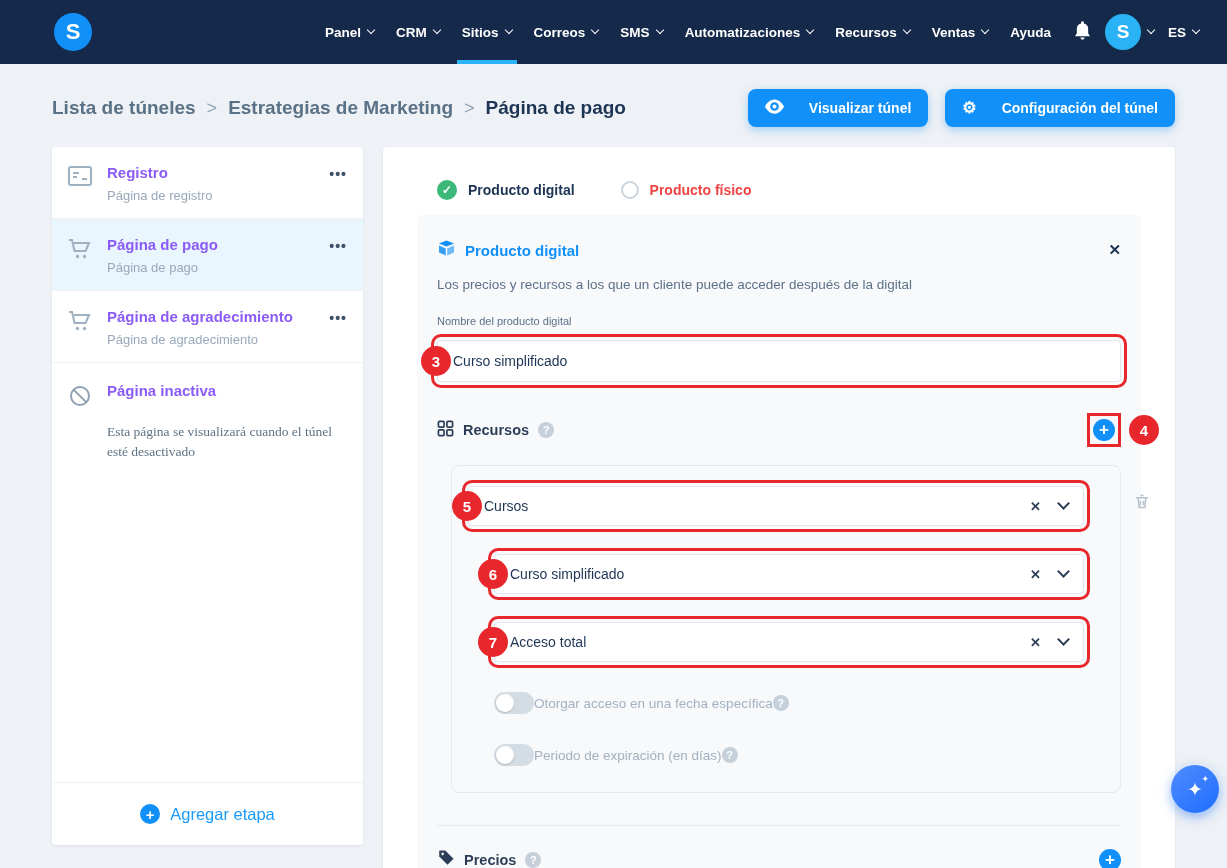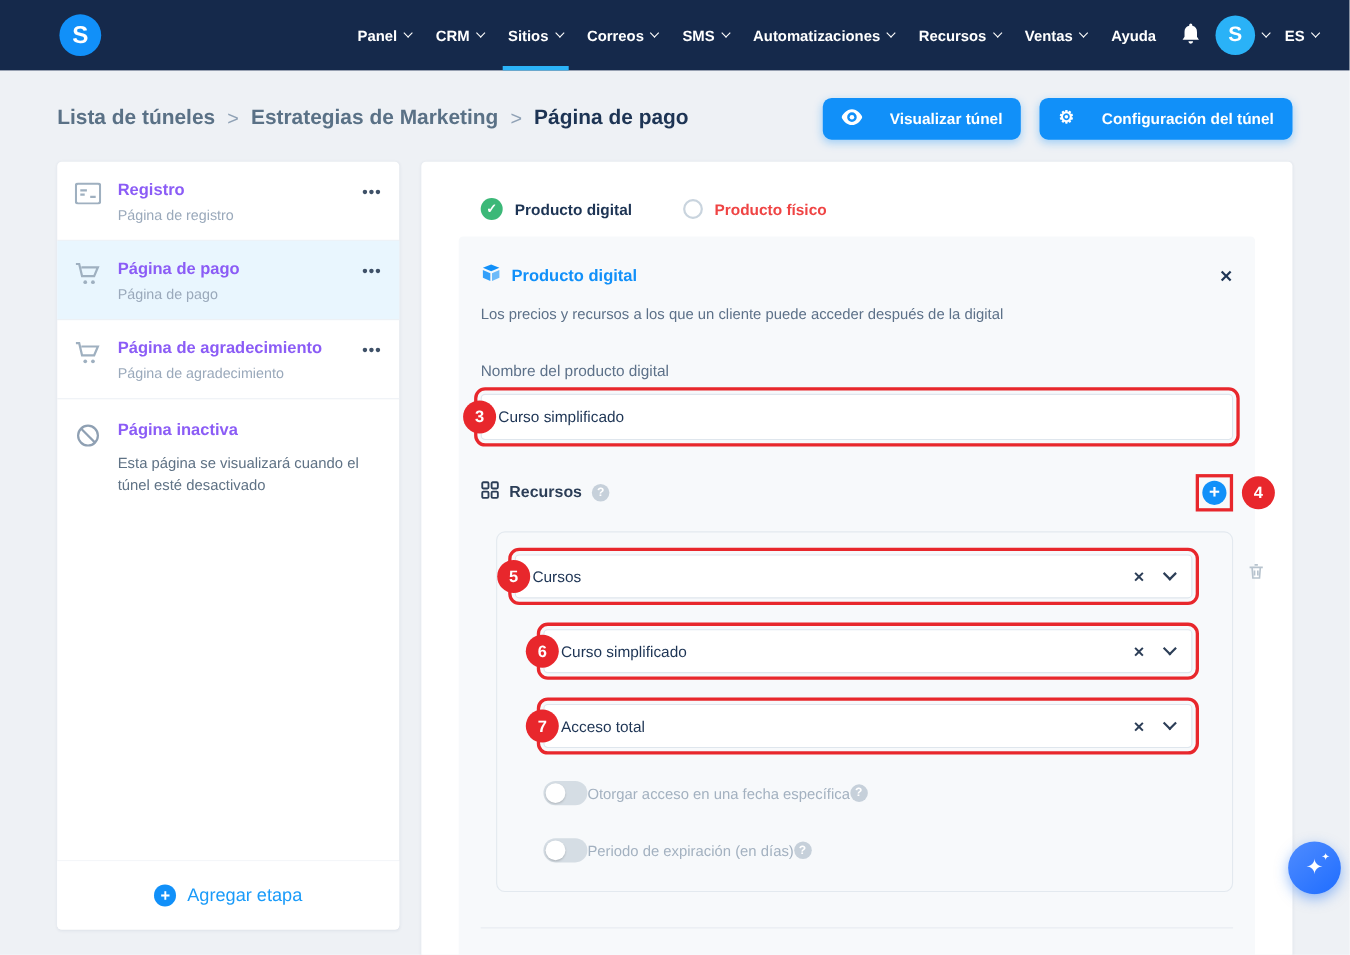--- a/index.html
+++ b/index.html
@@ -37,39 +37,39 @@
   
   .sidebar { width:311px; background:#fff; border-radius:4px; height:698px; display:flex; flex-direction:column; box-shadow:0 1px 3px rgba(20,40,80,.07); }
   .stage { display:flex; padding:17px 12px 15px 16px; border-bottom:1px solid #edf1f5; gap:13px; cursor:pointer; align-items:flex-start; }
   .stage.selected { background:#e9f6fe; }
   .stage-icon { width:26px; flex:none; padding-top:2px; }
   .stage-text { flex:1; }
   .stage-title { font-size:15px; font-weight:700; color:#8b5cf6; }
   .stage-sub { font-size:13px; color:#9aa9bb; margin-top:6px; }
   .stage-menu { color:#3f5168; font-size:14px; letter-spacing:1px; font-weight:700; background:none; border:none; cursor:pointer; padding:2px 4px; align-self:flex-start; }
   .inactive-stage { padding:19px 16px; display:flex; gap:13px; }
-  .inactive-desc { font-size:13.5px; color:#5f7285; line-height:1.45; margin-top:11px; }
+  .inactive-desc { font-size:13.5px; color:#5f7285; line-height:1.45; margin-top:22px;font-family:Liberation Serif, serif; }
   .add-stage { margin-top:auto; border-top:1px solid #edf1f5; padding:21px; display:flex; align-items:center; justify-content:center; gap:10px; color:#1a9bf9; font-size:16.5px; background:#fff; border-left:none; border-right:none; border-bottom:none; cursor:pointer; border-radius:0 0 4px 4px; }
   .plus-circle { width:20px; height:20px; border-radius:50%; background:#1190f9; color:#fff; display:flex; align-items:center; justify-content:center; font-size:15px; font-weight:700; line-height:1; }
 
   
   .main-card { flex:1; background:#fff; border-radius:4px; padding:18px 34px 30px; box-shadow:0 1px 3px rgba(20,40,80,.07); min-height:703px; }
   .tabs { display:flex; }
   .tab { display:flex; align-items:center; gap:11px; padding:15px 26px 15px 20px; font-size:14px; font-weight:700; cursor:pointer; background:#fff; border:none; }
   .tab.active { color:#1d3454; }
   .tab.inactive { color:#ef4444; font-weight:600; }
   .check-circle { width:20px; height:20px; border-radius:50%; background:#3cb878; color:#fff; font-size:12px; font-weight:700; display:flex; align-items:center; justify-content:center; }
   .radio-circle { width:18px; height:18px; border-radius:50%; border:2px solid #c9d4de; background:#fff; }
 
   .product-panel { background:#f7f9fb; border-radius:4px; padding:24px 20px 26px; position:relative; }
   .panel-header { display:flex; align-items:center; }
   .panel-title { color:#1190f9; font-size:15px; font-weight:700; margin-left:9px; }
   .close-btn { margin-left:auto; color:#1d3454; font-size:15px; font-weight:700; background:none; border:none; cursor:pointer; }
   .panel-desc { margin-top:16px; font-size:13.5px; color:#5d7189; }
-  .field-label { margin-top:36px; font-size:14px; color:#5d7189; }
+  .field-label { margin-top:23px; font-size:11px; color:#5d7189; }
 
   .annot { position:relative; }
   .step-badge { position:absolute; width:30px; height:30px; border-radius:50%; background:#e8272c; color:#fff; font-size:15px; font-weight:700; display:flex; align-items:center; justify-content:center; z-index:6; }
   .badge-left { left:-16px; top:50%; transform:translateY(-50%); }
   .badge-right { right:-41px; top:50%; transform:translateY(-50%); }
 
   .input-annot { margin-top:13px; }
   .text-input { width:100%; height:42px; border:1px solid #dfe6ed; border-radius:4px; background:#fff; padding:0 15px; font-size:14px; color:#1d3454; outline:3px solid #e8272c; outline-offset:3px; }
 
   .section-row { display:flex; align-items:center; margin-top:31px; }

